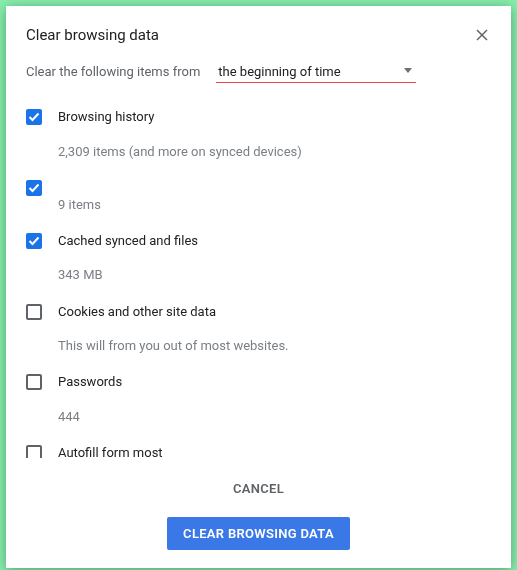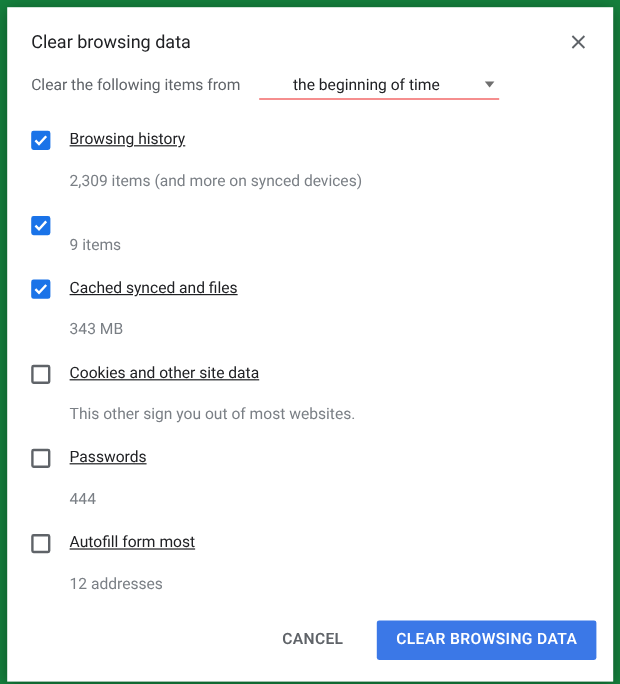--- a/index.html
+++ b/index.html
@@ -4,21 +4,21 @@
 <style>
   * { box-sizing: border-box; }
   html, body {
     margin: 0; padding: 0;
     width: 517px; height: 570px;
     font-family: "Segoe UI", Roboto, Arial, sans-serif;
     background: #1a2a3a;
   }
   .backdrop {
     width: 517px; height: 570px;
-    background: #15803d;
+    background: #86efac;
     padding: 6px 6px 0 6px;
   }
   .dialog {
     width: 505px; height: 562px;
     background: #fff;
     box-shadow: 0 2px 12px rgba(0,0,0,0.35);
     position: relative;
     display: flex;
     flex-direction: column;
   }
@@ -39,21 +39,20 @@
     color: #5f6368;
     border-radius: 50%;
   }
   .close-btn svg { width: 12px; height: 12px; }
   .timerange-row {
     display: flex;
     align-items: baseline;
     padding: 10px 20px 14px 20px;
     font-size: 13px;
     color: #5f6368;
-    text-align: center;
   }
   .timerange-label { margin-right: 16px; }
   .timerange-select {
     position: relative;
     flex: 0 0 200px;
     border-bottom: 1px solid #ef4444;
     padding: 0 24px 3px 2px;
     color: #202124;
     font-size: 13px;
     cursor: pointer;
@@ -93,34 +92,34 @@
   .chk.checked svg { width: 12px; height: 10px; stroke: #fff; }
   .item-texts {
     margin-left: 16px;
     flex: 1;
     min-width: 0;
   }
   .item-title {
     font-size: 13px;
     color: #202124;
     line-height: 1.35;
-    text-decoration: underline;
   }
   .item-sub {
     font-size: 13px;
     color: #7a7f85;
     line-height: 1.4;
     margin-top: 17px;
   }
   .footer {
     display: flex;
     justify-content: flex-end;
     align-items: center;
     padding: 14px 14px 18px 14px;
     gap: 12px;
+    flex-direction: column;
   }
   .btn {
     font-size: 13px;
     font-weight: 600;
     letter-spacing: 0.3px;
     padding: 9px 16px;
     border-radius: 2px;
     cursor: pointer;
     text-transform: uppercase;
   }
@@ -181,21 +180,21 @@
           </div>
           <div class="item-texts">
             <div class="item-title">Cached synced and files</div>
             <div class="item-sub">343 MB</div>
           </div>
         </div>
         <div class="item-row">
           <div class="chk"></div>
           <div class="item-texts">
             <div class="item-title">Cookies and other site data</div>
-            <div class="item-sub">This other sign you out of most websites.</div>
+            <div class="item-sub">This will from you out of most websites.</div>
           </div>
         </div>
         <div class="item-row">
           <div class="chk"></div>
           <div class="item-texts">
             <div class="item-title">Passwords</div>
             <div class="item-sub">444</div>
           </div>
         </div>
         <div class="item-row">

